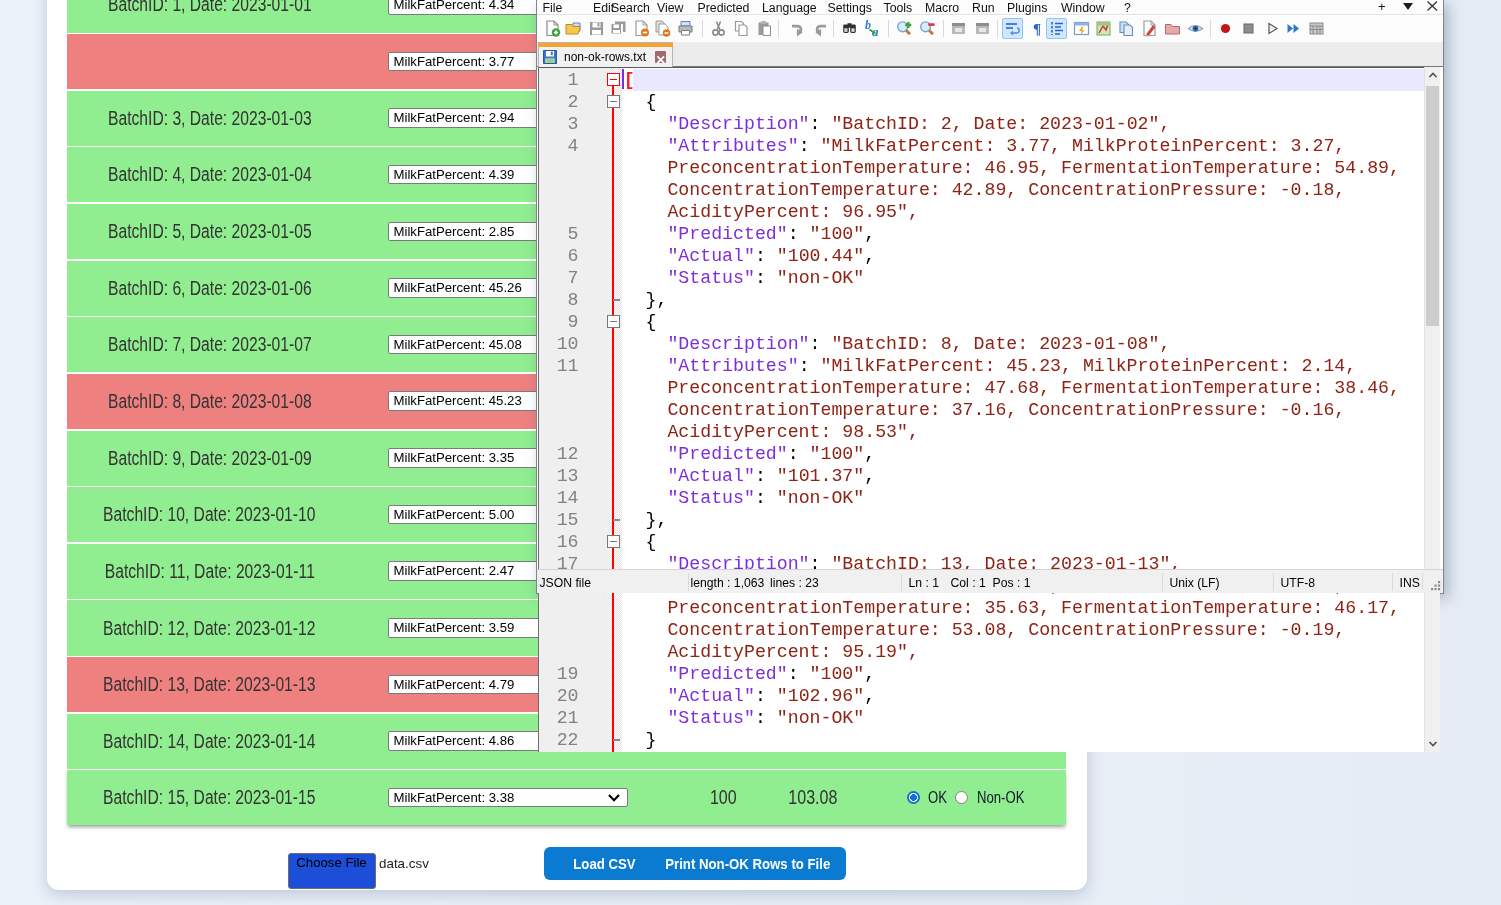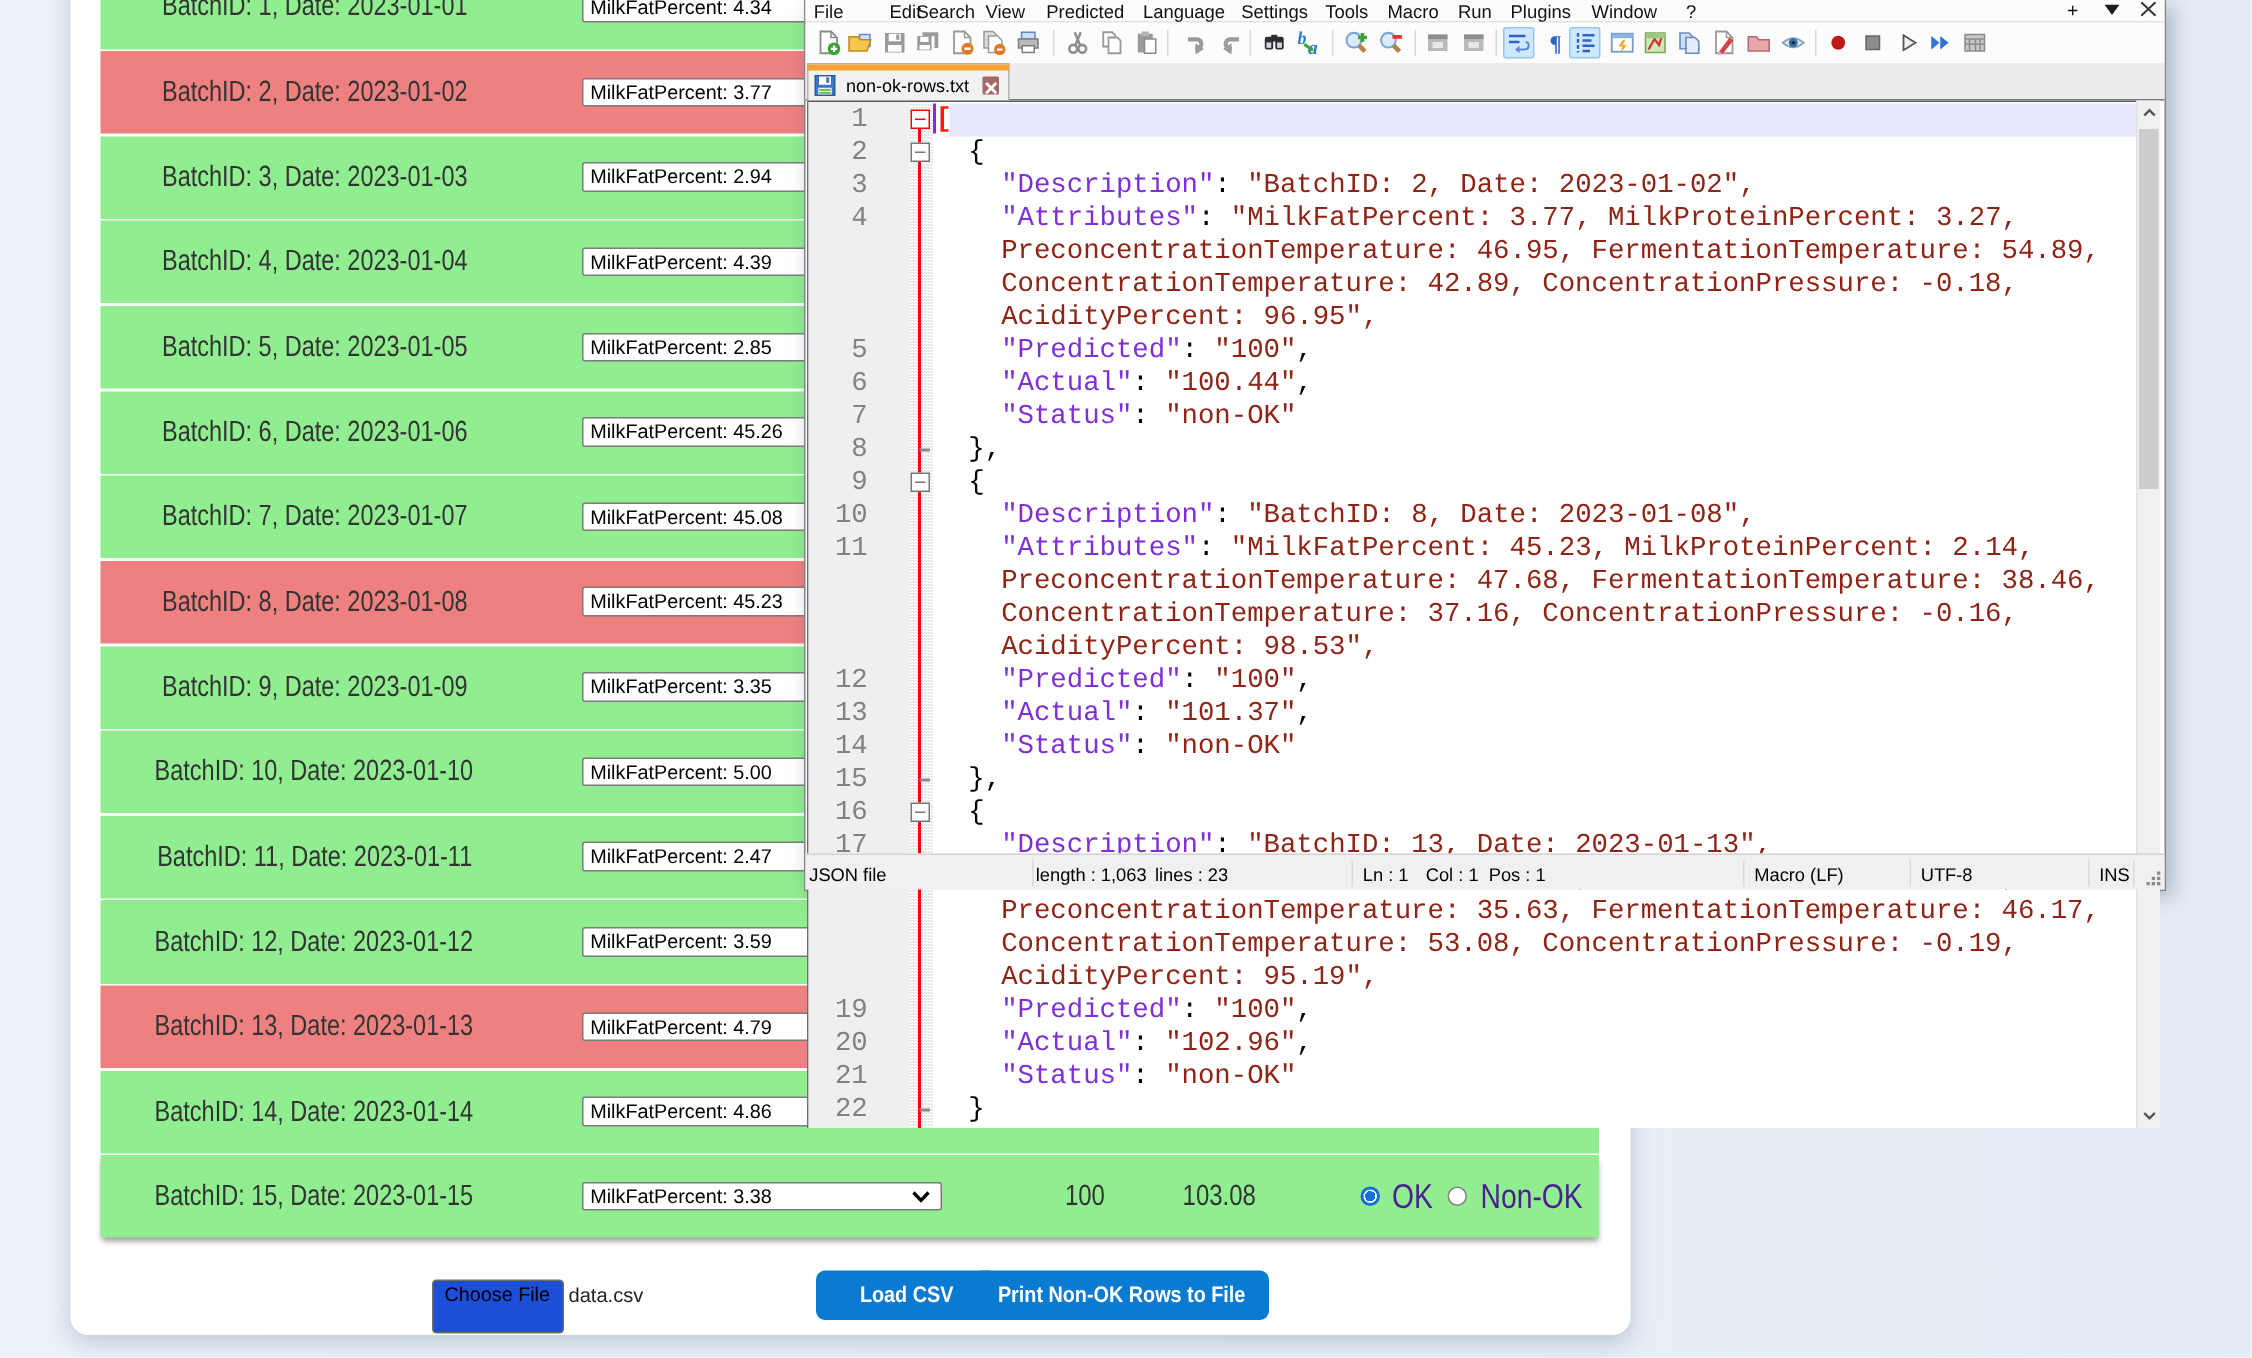--- a/index.html
+++ b/index.html
@@ -14,21 +14,21 @@
 .row .desc{position:absolute;left:0;top:0;width:285px;height:100%;display:flex;align-items:center;justify-content:center;
   font-size:19.5px;color:#333;white-space:nowrap}
 .row .desc i{font-style:normal;display:inline-block;transform:scaleX(.803)}
 .sel{position:absolute;left:320.5px;top:17.6px;width:240px;height:19.5px;background:#fff;border:1px solid #7b7b7b;
   border-radius:2px;font-size:13.2px;color:#000;line-height:17.5px;padding-left:5px;white-space:nowrap}
 .sel svg{position:absolute;right:7px;top:5px}
 .p100{position:absolute;left:612px;width:88px;top:0;height:100%;display:flex;align-items:center;justify-content:center;font-size:19.5px;color:#333}
 .pact{position:absolute;left:716px;width:89px;top:0;height:100%;display:flex;align-items:center;justify-content:flex-start;font-size:19.5px;color:#333}
 .p100 i,.pact i{font-style:normal;display:inline-block;transform:scaleX(.82)}
 .rlab i{font-style:normal;display:inline-block;transform:scaleX(.82);transform-origin:left center}
-.rads{position:absolute;left:840px;top:0;height:100%;width:159px;display:flex;align-items:center;font-size:23px;color:#4c1d95}
+.rads{position:absolute;left:840px;top:0;height:100%;width:159px;display:flex;align-items:center;font-size:16px;color:#0f172a}
 .radio{width:13px;height:13px;border-radius:50%;flex:0 0 auto}
 .radio.on{border:2.3px solid #1670d8;background:radial-gradient(circle,#1670d8 0 3.4px,#fff 3.5px)}
 .radio.off{border:1.6px solid #828282;background:#fff}
 .rlab{white-space:nowrap}
 
 #filebtn{position:absolute;left:287.5px;top:853.2px;width:88px;height:36px;background:#1d4ed8;border:1px solid #6d6d6d;
  border-radius:3px;font-size:13.2px;color:#000;text-align:center;line-height:18px}
 #fname{position:absolute;left:379px;top:855.5px;font-size:13.4px;color:#222}
 .bbtn{position:absolute;top:846.7px;height:33.3px;background:#0b7ad1;border-radius:6px;color:#fff;
  font-weight:bold;font-size:15px;display:flex;align-items:center;justify-content:center;white-space:nowrap}
@@ -96,23 +96,20 @@
         <i>100.21</i>
       </div>
 <div class="rads">
         <span class="radio on"></span>
         <span class="rlab" style="margin-left:7.5px"><i>OK</i></span>
 <span class="radio off" style="margin-left:4px"></span>
         <span class="rlab" style="margin-left:9.5px"><i>Non-OK</i></span>
       </div>
 </div>
 <div class="row r">
-<div class="desc">
-        <i>BatchID: 2, Date: 2023-01-02</i>
-      </div>
 <div class="sel">MilkFatPercent: 3.77<svg width="12" height="8" viewBox="0 0 12 8">
           <path d="M1 1 L6 6.2 L11 1" fill="none" stroke="#000" stroke-width="2.2"></path>
         </svg></div>
 <div class="p100">
         <i>100</i>
       </div>
 <div class="pact">
         <i>100.44</i>
       </div>
 <div class="rads">
@@ -633,21 +630,21 @@
           <path d="M4.5 7 L8 10.5 L11.5 7" fill="none" stroke="#505050" stroke-width="1.6"></path>
         </svg></div>
   </div>
   <div id="statusbar">
       <span class="sbi" style="left:2.5px">JSON file</span>
       <span class="sbi" style="left:153.5px">length : 1,063</span>
       <span class="sbi" style="left:233.0px">lines : 23</span>
       <span class="sbi" style="left:371.5px">Ln : 1</span>
       <span class="sbi" style="left:413.5px">Col : 1</span>
       <span class="sbi" style="left:455.5px">Pos : 1</span>
-      <span class="sbi" style="left:632.5px">Macro (LF)</span>
+      <span class="sbi" style="left:632.5px">Unix (LF)</span>
       <span class="sbi" style="left:743.5px">UTF-8</span>
       <span class="sbi" style="left:862.5px">INS</span>
       <div class="sbsep" style="left:150.5px"></div>
       <div class="sbsep" style="left:364px"></div>
       <div class="sbsep" style="left:625px"></div>
       <div class="sbsep" style="left:736px"></div>
       <div class="sbsep" style="left:855px"></div>
       <div class="sbsep" style="left:884.5px"></div>
       <svg id="grip" width="12" height="12">
         <rect x="8" y="1" width="2.2" height="2.2" fill="#8a8a8a"></rect>

